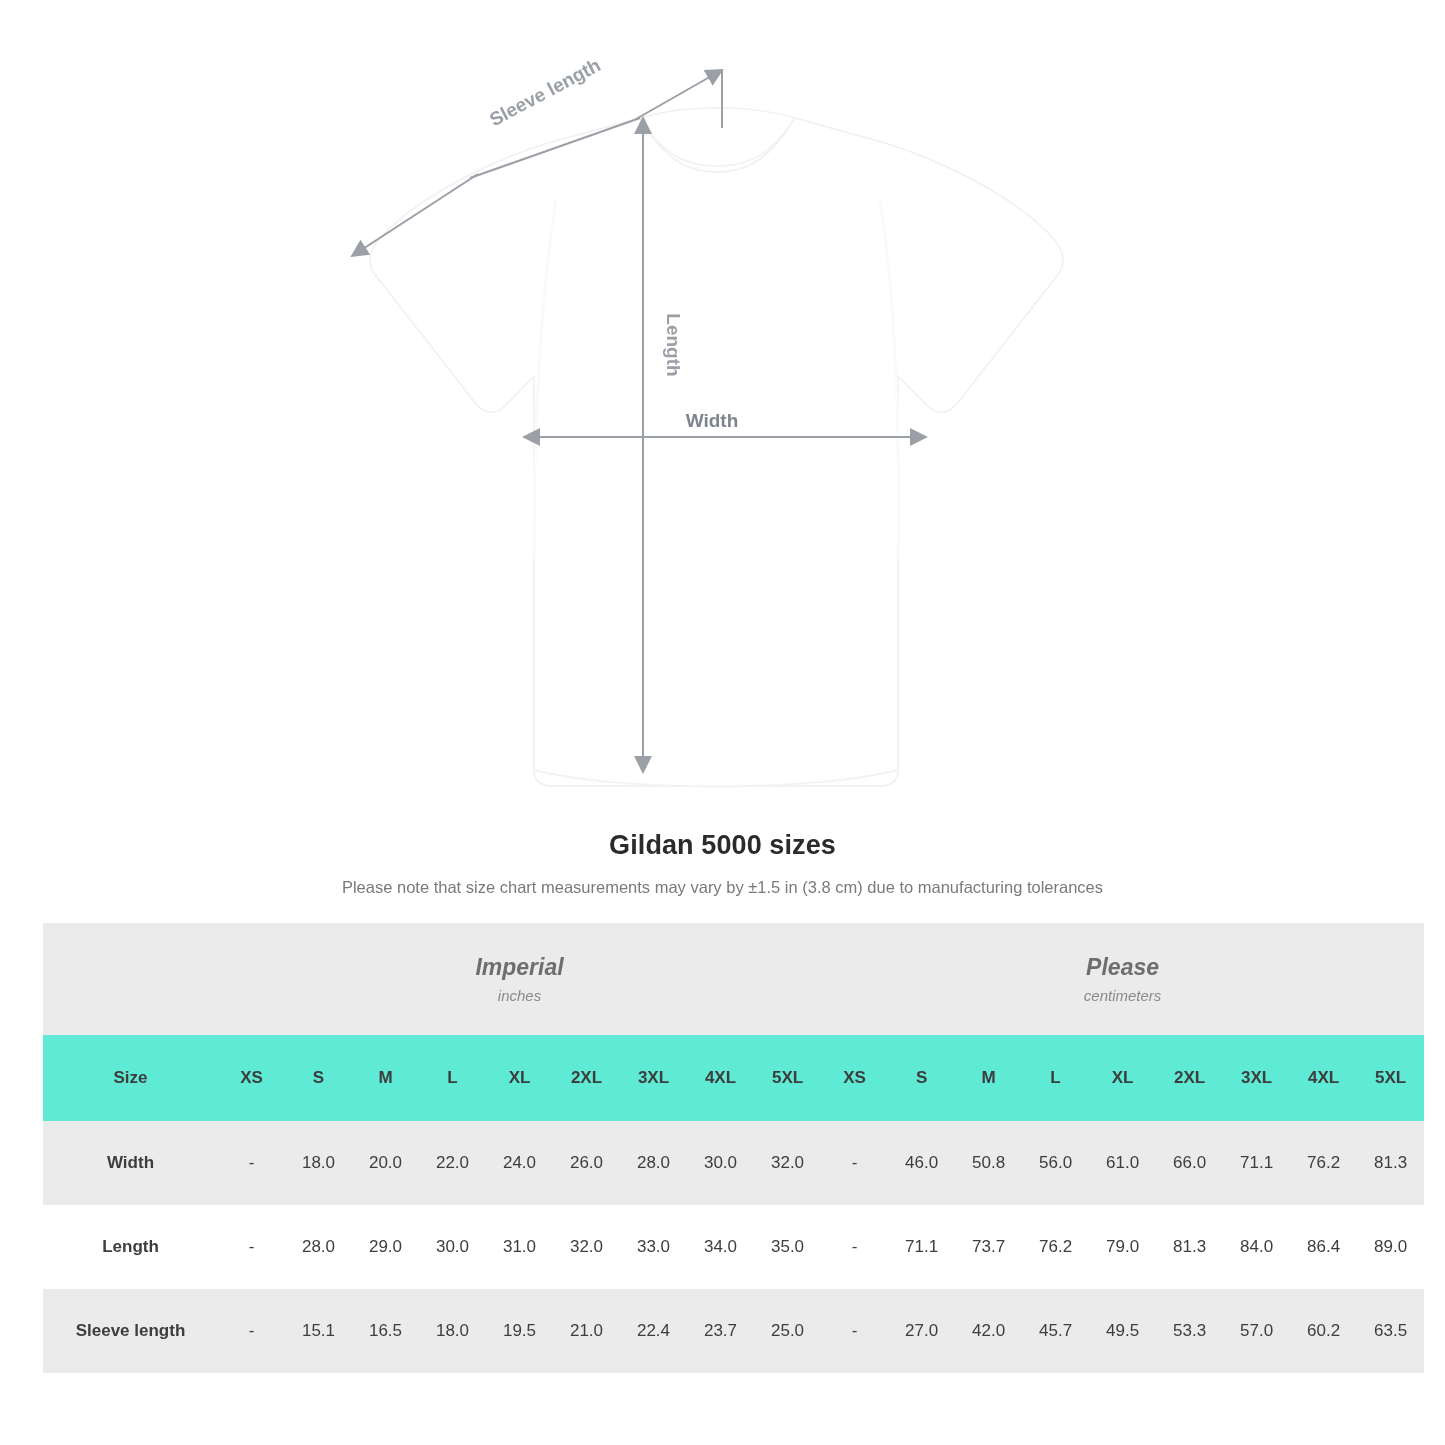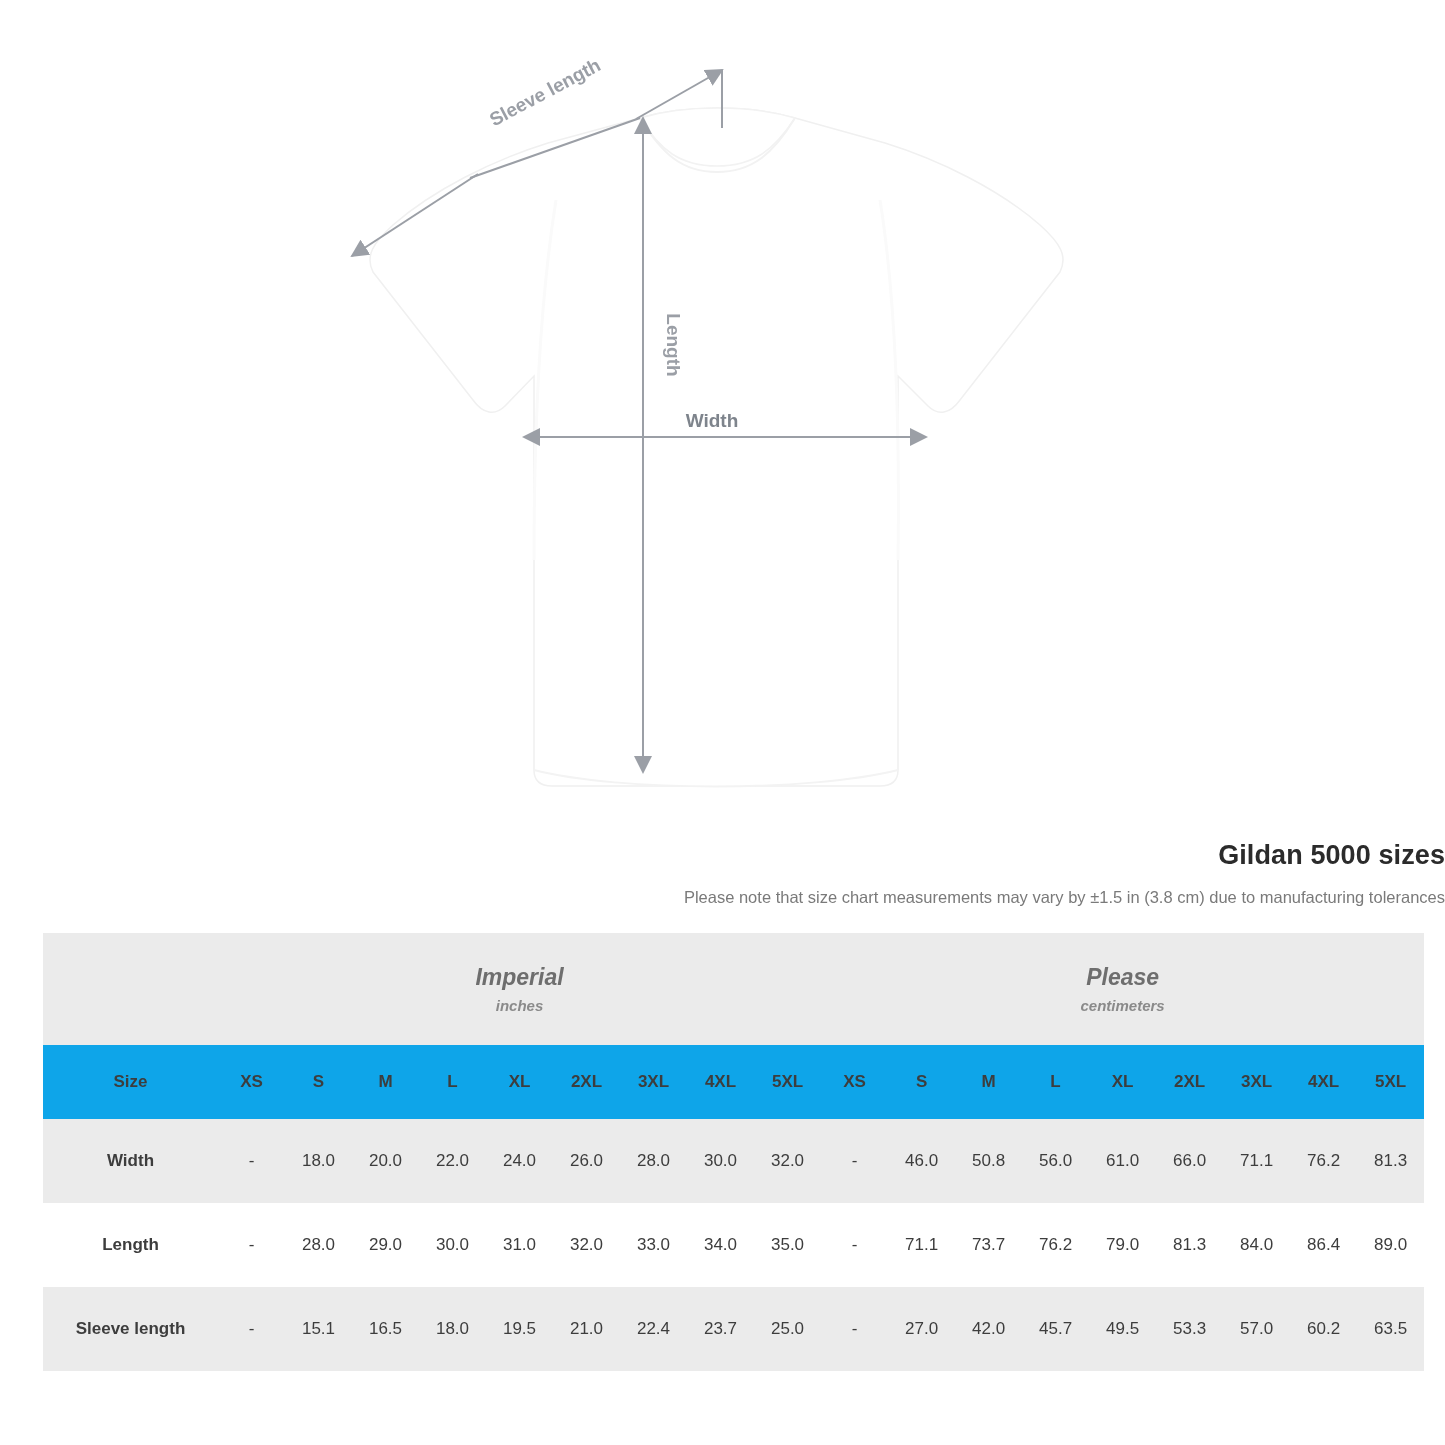--- a/index.html
+++ b/index.html
@@ -25,22 +25,22 @@
     position: relative;
     width: 1445px;
     height: 830px;
   }
   .illustration svg {
     display: block;
   }
 
   
   .title-block {
-    text-align: right;
-    margin-top: 10px;
+    text-align: center;
+    margin-top: 0;
   }
   .chart-title {
     font-size: 27px;
     font-weight: bold;
     color: #2b2b2b;
     letter-spacing: 0.1px;
   }
   .chart-note {
     font-size: 16.5px;
     color: #7a7a7a;
@@ -72,28 +72,27 @@
     font-size: 23px;
     font-style: italic;
     font-weight: bold;
     color: #6e6e6e;
   }
   .unit-sub {
     font-size: 15px;
     font-style: italic;
     color: #8a8a8a;
     margin-top: 6px;
-    font-weight: bold;
   }
 
   tr.head-row td {
-    height: 74px;
+    height: 86px;
     vertical-align: middle;
     text-align: center;
-    background: #0ea5e9;
+    background: #5eead4;
     font-size: 17px;
     font-weight: bold;
     color: #3d3d3d;
   }
   tr.row-shade td {
     background: #ebebeb;
   }
   tr.data-row td {
     height: 84px;
     vertical-align: middle;

